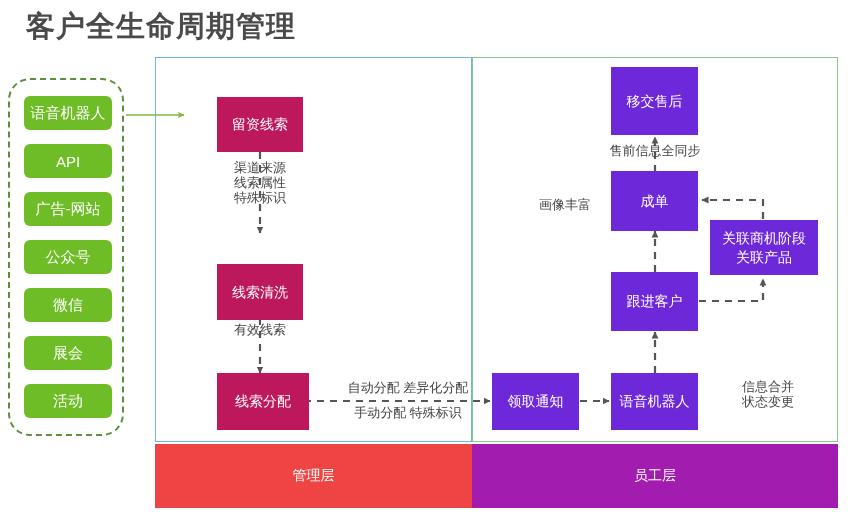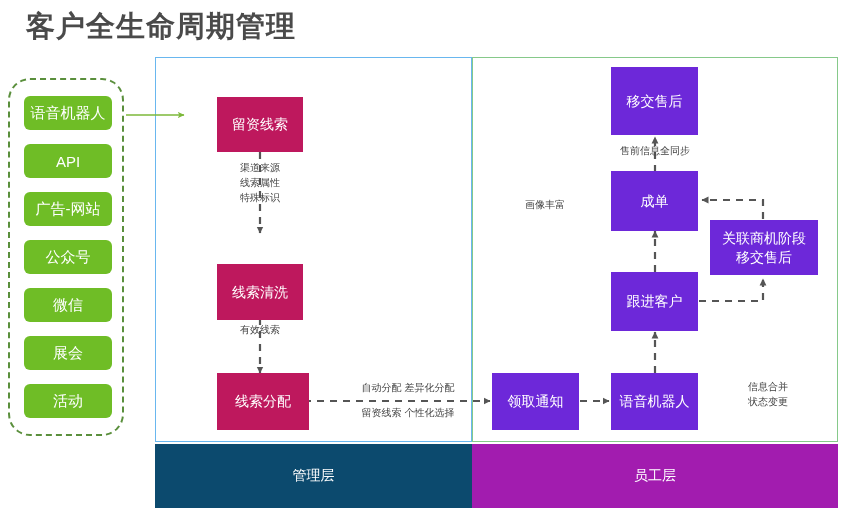--- a/index.html
+++ b/index.html
@@ -87,21 +87,21 @@
     display: flex;
     align-items: center;
     justify-content: center;
     color: #ffffff;
     font-size: 14px;
     box-sizing: border-box;
   }
   .lane-bar-manage {
     left: 155px;
     width: 317px;
-    background: #0c4a6e;
+    background: #ef4444;
   }
   .lane-bar-staff {
     left: 472px;
     width: 366px;
     background: #a21caf;
   }
 
   
   .node {
     position: absolute;
@@ -115,26 +115,26 @@
     box-sizing: border-box;
     white-space: pre-line;
   }
   .node-blue { background: #be185d; }
   .node-green { background: #6d28d9; }
 
   
   .edge-label {
     position: absolute;
     color: #444444;
-    font-size: 10px;
+    font-size: 13px;
     line-height: 15px;
     text-align: center;
     white-space: pre-line;
   }
-  .edge-label-left { text-align: left; }
+  .edge-label-left { text-align: center; }
 
   
   #wires {
     position: absolute;
     left: 0;
     top: 0;
     width: 848px;
     height: 514px;
     pointer-events: none;
   }
@@ -194,28 +194,28 @@
   <div class="node node-blue" style="left:217px; top:97px;  width:86px; height:55px;">留资线索</div>
   <div class="node node-blue" style="left:217px; top:220px; width:86px; height:56px;margin-top:44px;">线索清洗</div>
   <div class="node node-blue" style="left:217px; top:373px; width:92px; height:57px;">线索分配</div>
 
   <div class="node node-green" style="left:492px; top:373px; width:87px; height:57px;">领取通知</div>
   <div class="node node-green" style="left:611px; top:373px; width:87px; height:57px;">语音机器人</div>
   <div class="node node-green" style="left:611px; top:272px; width:87px; height:59px;text-align:center;">跟进客户</div>
   <div class="node node-green" style="left:611px; top:171px; width:87px; height:60px;">成单</div>
   <div class="node node-green" style="left:611px; top:67px;  width:87px; height:68px;">移交售后</div>
   <div class="node node-green" style="left:710px; top:220px; width:108px; height:55px;">关联商机阶段
-移交售后</div>
+关联产品</div>
 
   <div class="edge-label" style="left:212px; top:160px; width:96px;">渠道来源
 线索属性
 特殊标识</div>
   <div class="edge-label" style="left:212px; top:322px; width:96px;">有效线索</div>
   <div class="edge-label" style="left:333px; top:380px; width:150px;">自动分配    差异化分配</div>
-  <div class="edge-label" style="left:333px; top:405px; width:150px;">留资线索    个性化选择</div>
+  <div class="edge-label" style="left:333px; top:405px; width:150px;">手动分配    特殊标识</div>
   <div class="edge-label edge-label-left" style="left:525px; top:197px; width:80px;">画像丰富</div>
   <div class="edge-label" style="left:580px; top:143px; width:150px;">售前信息全同步</div>
   <div class="edge-label" style="left:718px; top:379px; width:100px;text-align:center;">信息合并
 状态变更</div>
 
   <div class="lane-bar lane-bar-manage">管理层</div>
   <div class="lane-bar lane-bar-staff">员工层</div>
 
 </div>
 

